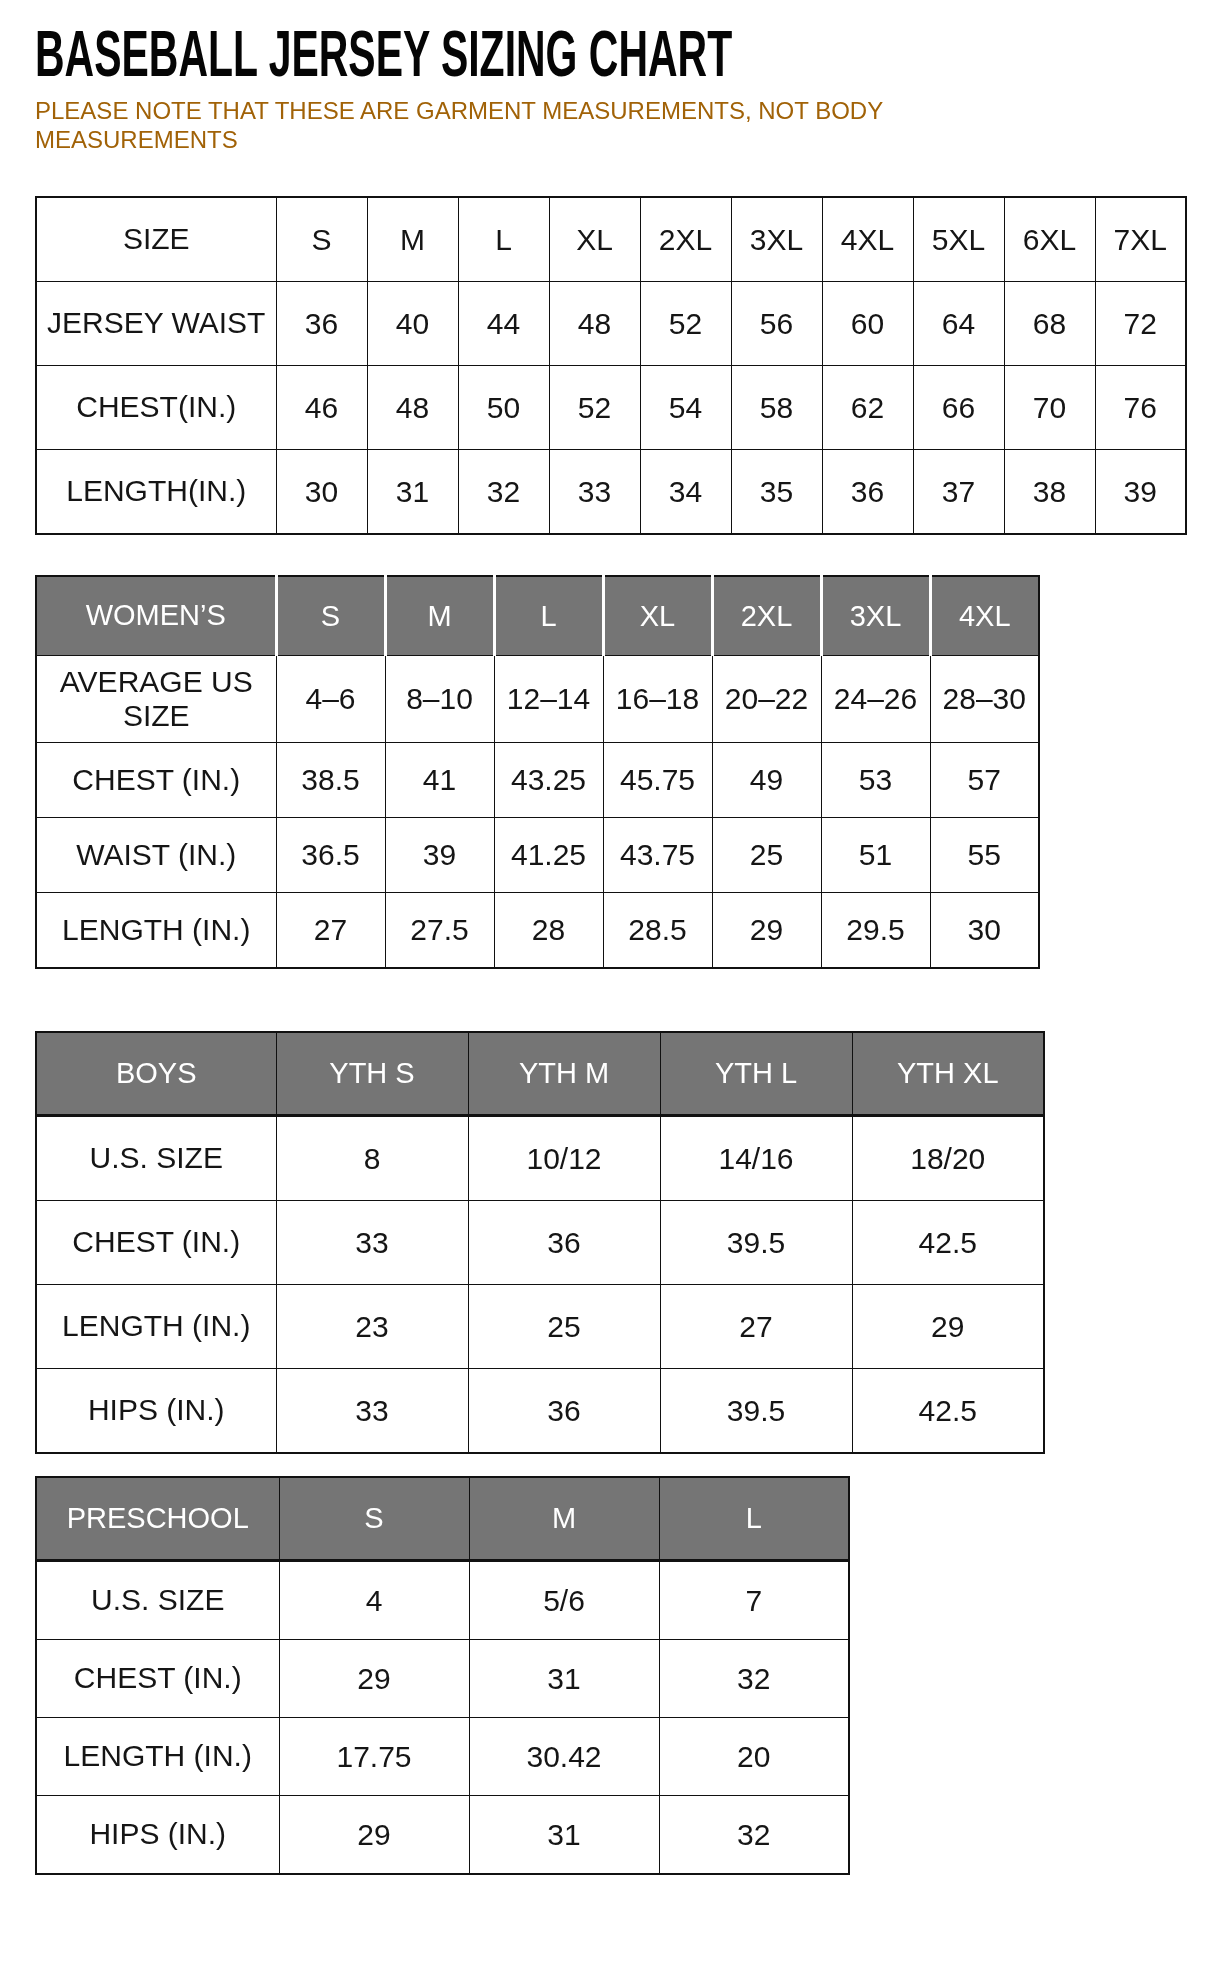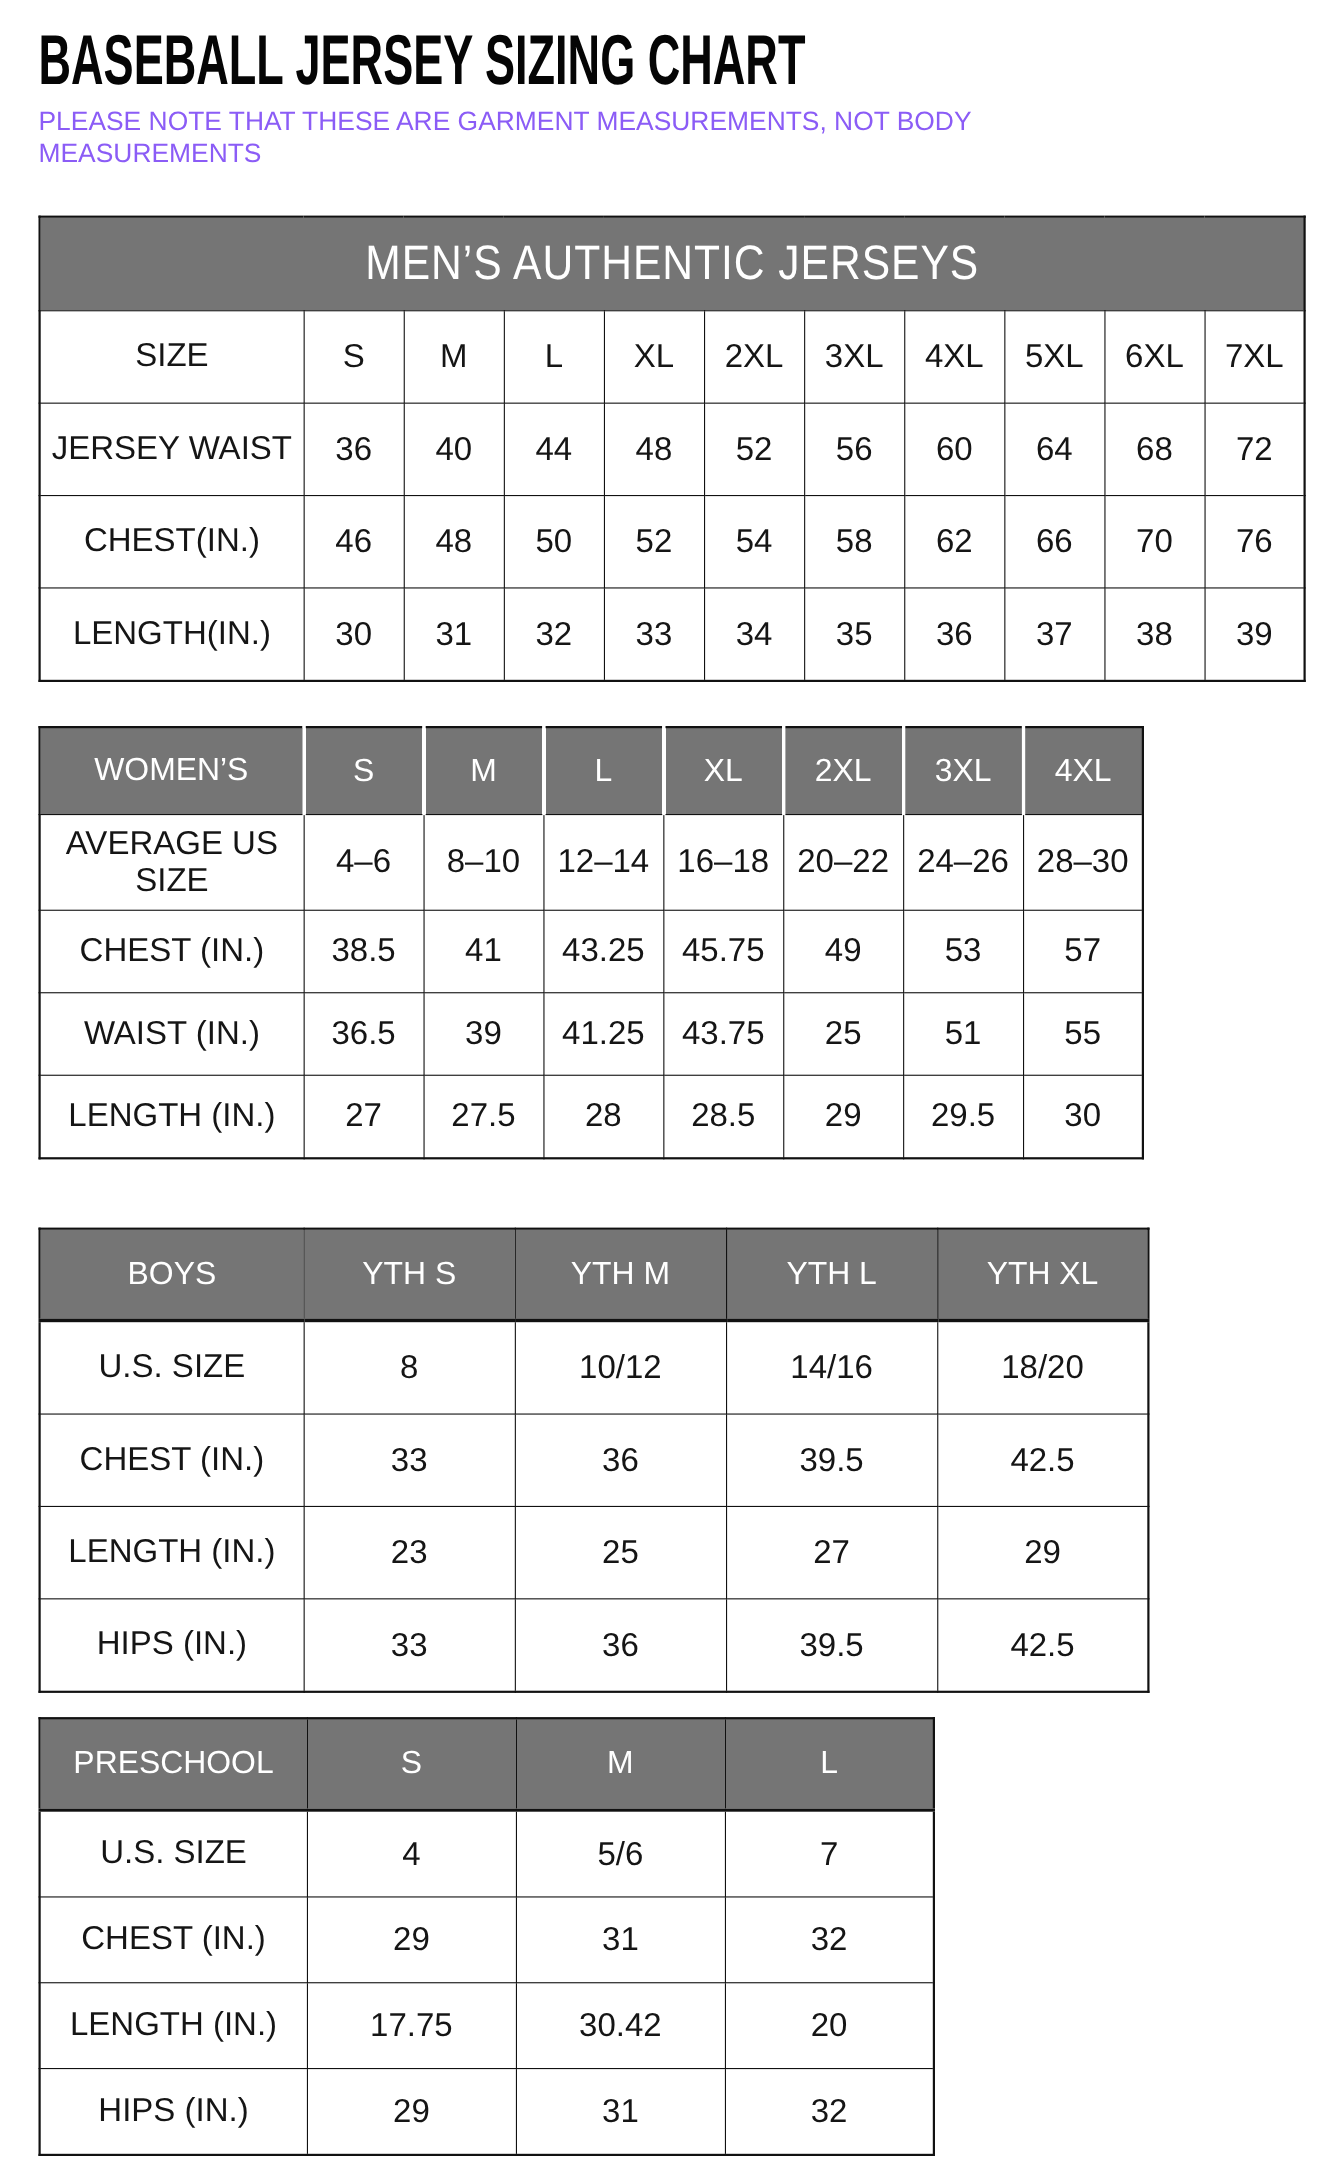--- a/index.html
+++ b/index.html
@@ -8,21 +8,21 @@
     font-family:"Liberation Sans", sans-serif;color:#151515;
   }
   .page{padding:0 35px;}
   .title{
     margin:22px 0 0 0;font-size:64px;line-height:64px;font-weight:700;
     color:#050505;white-space:nowrap;letter-spacing:0px;
     transform:scaleX(0.64);transform-origin:left center;
   }
   .note{
     margin-top:10px;width:885px;font-size:24px;line-height:29px;
-    color:#8b5cf6;font-weight:400;
+    color:#a16207;font-weight:400;
   }
   table.tbl{
     border-collapse:collapse;table-layout:fixed;text-align:center;
     border:2px solid #111;
   }
   table.tbl td{border:1px solid #111;font-size:30px;color:#151515;overflow:hidden;}
   td.lbl{font-size:28px;padding:0 4px;line-height:1.15;}
   tr.ghead td{background:#757575;color:#ffffff;font-size:29px;}
   .cond{display:inline-block;transform:scaleX(0.88);transform-origin:center;white-space:nowrap;}
   .mens-title{font-size:44px;letter-spacing:1px;}
@@ -63,23 +63,20 @@
         <col style="width:91px">
         <col style="width:91px">
         <col style="width:91px">
         <col style="width:91px">
         <col style="width:91px">
         <col style="width:91px">
         <col style="width:91px">
         <col style="width:91px">
     </colgroup>
     <tbody>
-        <tr class="ghead">
-      <td colspan="11"><span class="cond mens-title">MEN’S AUTHENTIC JERSEYS</span></td>
-    </tr>
     <tr class="data">
       <td class="lbl">SIZE</td>
       <td>S</td>
       <td>M</td>
       <td>L</td>
       <td>XL</td>
       <td>2XL</td>
       <td>3XL</td>
       <td>4XL</td>
       <td>5XL</td>

